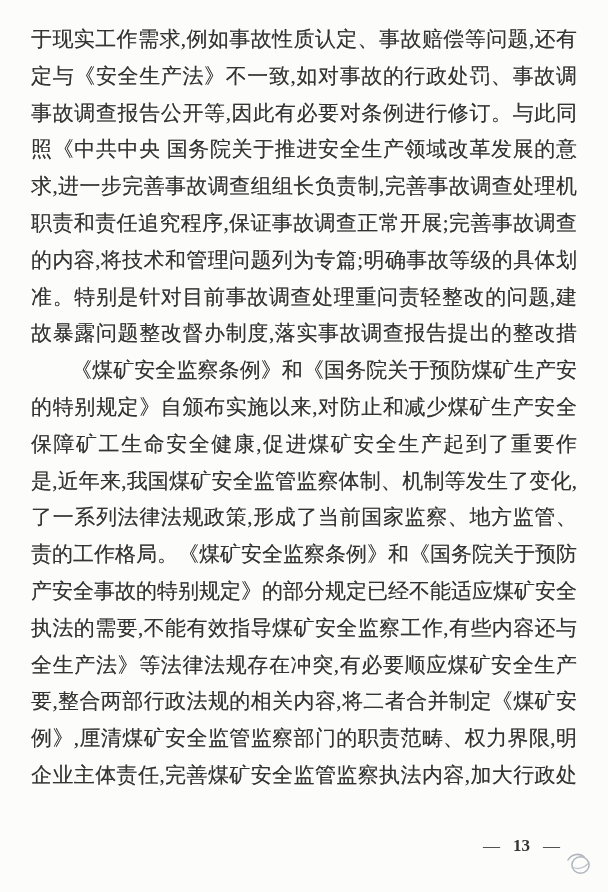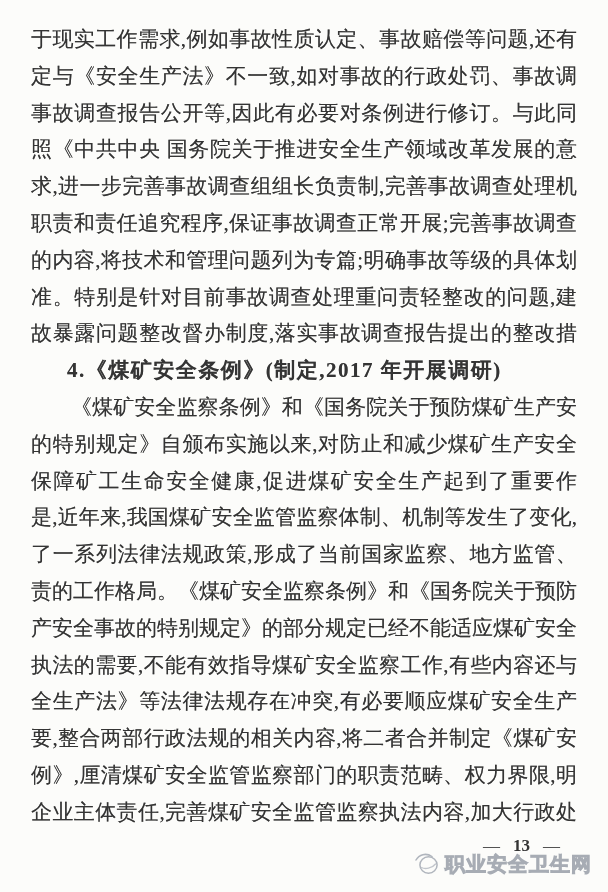--- a/index.html
+++ b/index.html
@@ -95,21 +95,20 @@
   <div class="text-block">
       <div class="line">于现实工作需求,例如事故性质认定、事故赔偿等问题,还有的规</div>
       <div class="line">定与《安全生产法》不一致,如对事故的行政处罚、事故调查原则、</div>
       <div class="line">事故调查报告公开等,因此有必要对条例进行修订。与此同时,按</div>
       <div class="line">照《中共中央 国务院关于推进安全生产领域改革发展的意见》要</div>
       <div class="line">求,进一步完善事故调查组组长负责制,完善事故调查处理机构、</div>
       <div class="line">职责和责任追究程序,保证事故调查正常开展;完善事故调查报告</div>
       <div class="line">的内容,将技术和管理问题列为专篇;明确事故等级的具体划分标</div>
       <div class="line">准。特别是针对目前事故调查处理重问责轻整改的问题,建立事</div>
       <div class="line">故暴露问题整改督办制度,落实事故调查报告提出的整改措施。</div>
-      <div class="line heading">4.《煤矿安全条例》(制定,2017 年开展调研)</div>
       <div class="line indent">《煤矿安全监察条例》和《国务院关于预防煤矿生产安全事故</div>
       <div class="line">的特别规定》自颁布实施以来,对防止和减少煤矿生产安全事故,</div>
       <div class="line">保障矿工生命安全健康,促进煤矿安全生产起到了重要作用。但</div>
       <div class="line">是,近年来,我国煤矿安全监管监察体制、机制等发生了变化,出台</div>
       <div class="line">了一系列法律法规政策,形成了当前国家监察、地方监管、企业负</div>
       <div class="line">责的工作格局。《煤矿安全监察条例》和《国务院关于预防煤矿生</div>
       <div class="line">产安全事故的特别规定》的部分规定已经不能适应煤矿安全监察</div>
       <div class="line">执法的需要,不能有效指导煤矿安全监察工作,有些内容还与《安</div>
       <div class="line">全生产法》等法律法规存在冲突,有必要顺应煤矿安全生产的新需</div>
       <div class="line">要,整合两部行政法规的相关内容,将二者合并制定《煤矿安全条</div>
@@ -122,16 +121,15 @@
   </div>
 
   <div class="watermark">
     <span class="watermark-icon">
       <svg viewBox="0 0 26 26" width="26" height="26">
         <ellipse cx="14.5" cy="14" rx="8.6" ry="8.2" fill="none" stroke="#b0b5bd" stroke-width="1.5"></ellipse>
         <path d="M2 9 C 5 3.5, 12 1.5, 18 5.5" fill="none" stroke="#b0b5bd" stroke-width="1.5" stroke-linecap="round"></path>
         <path d="M7.5 16.5 C 11 18.5, 18 17.5, 21.5 13" fill="none" stroke="#c2c6cc" stroke-width="1.3" stroke-linecap="round"></path>
       </svg>
     </span>
-    <span class="watermark-text">职业安全卫生网</span>
   </div>
 
 </div>
 
 </body></html>

